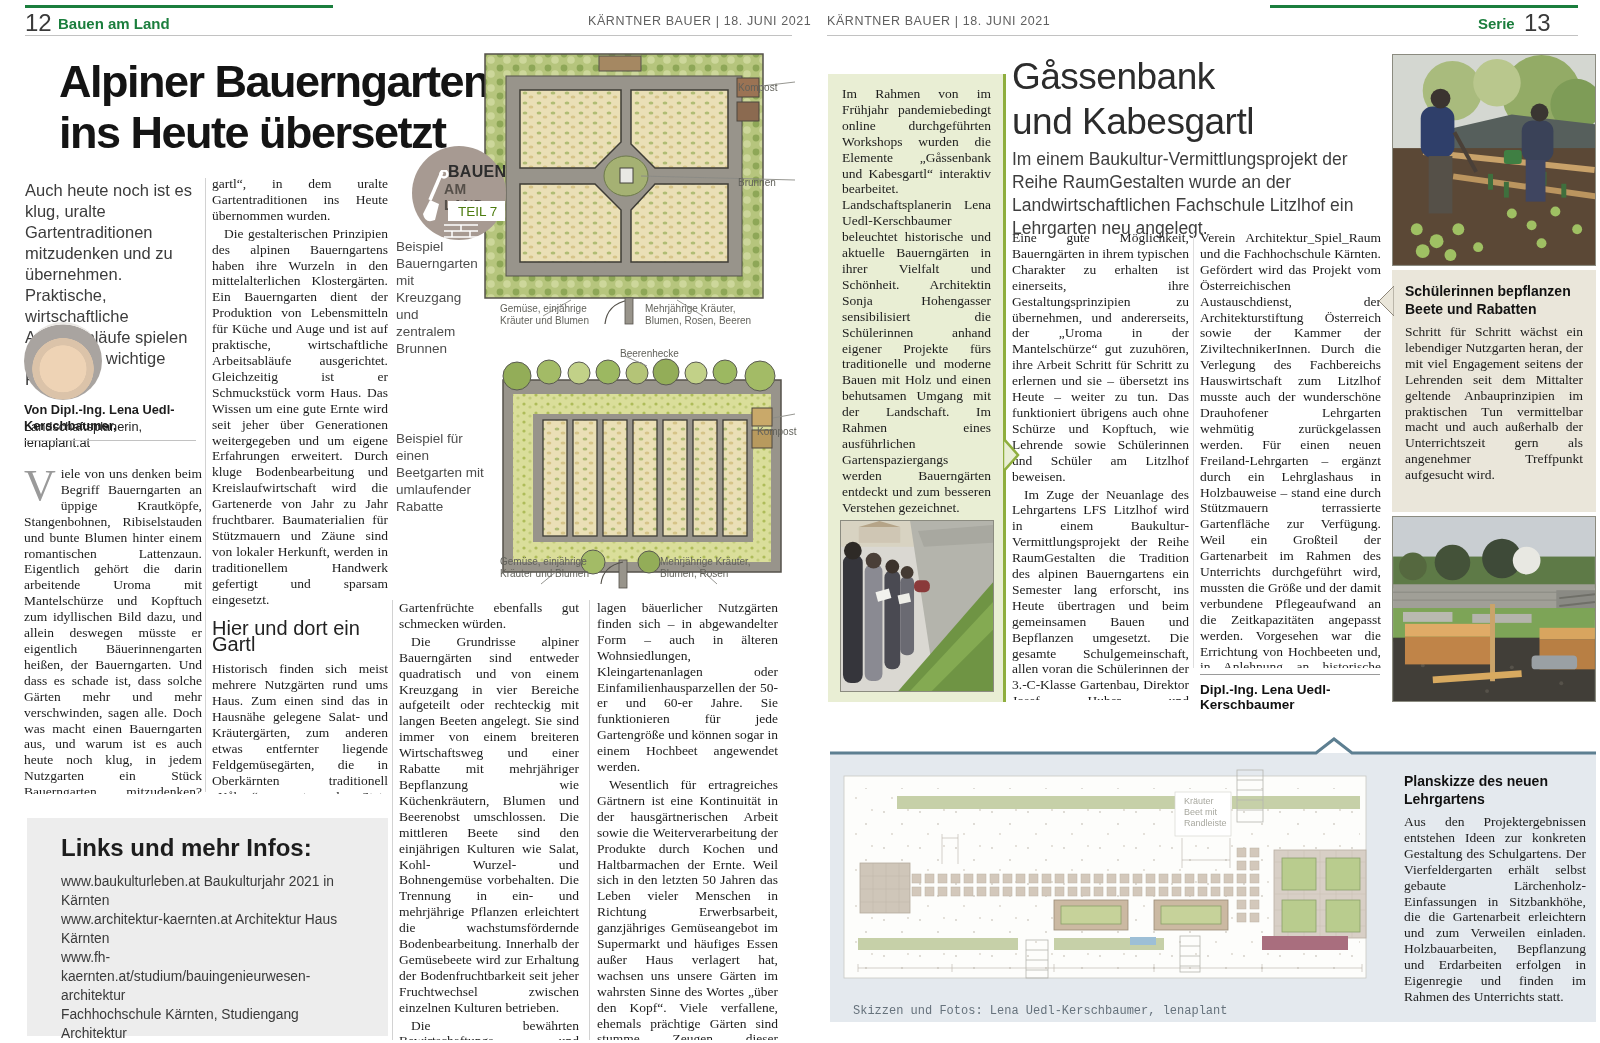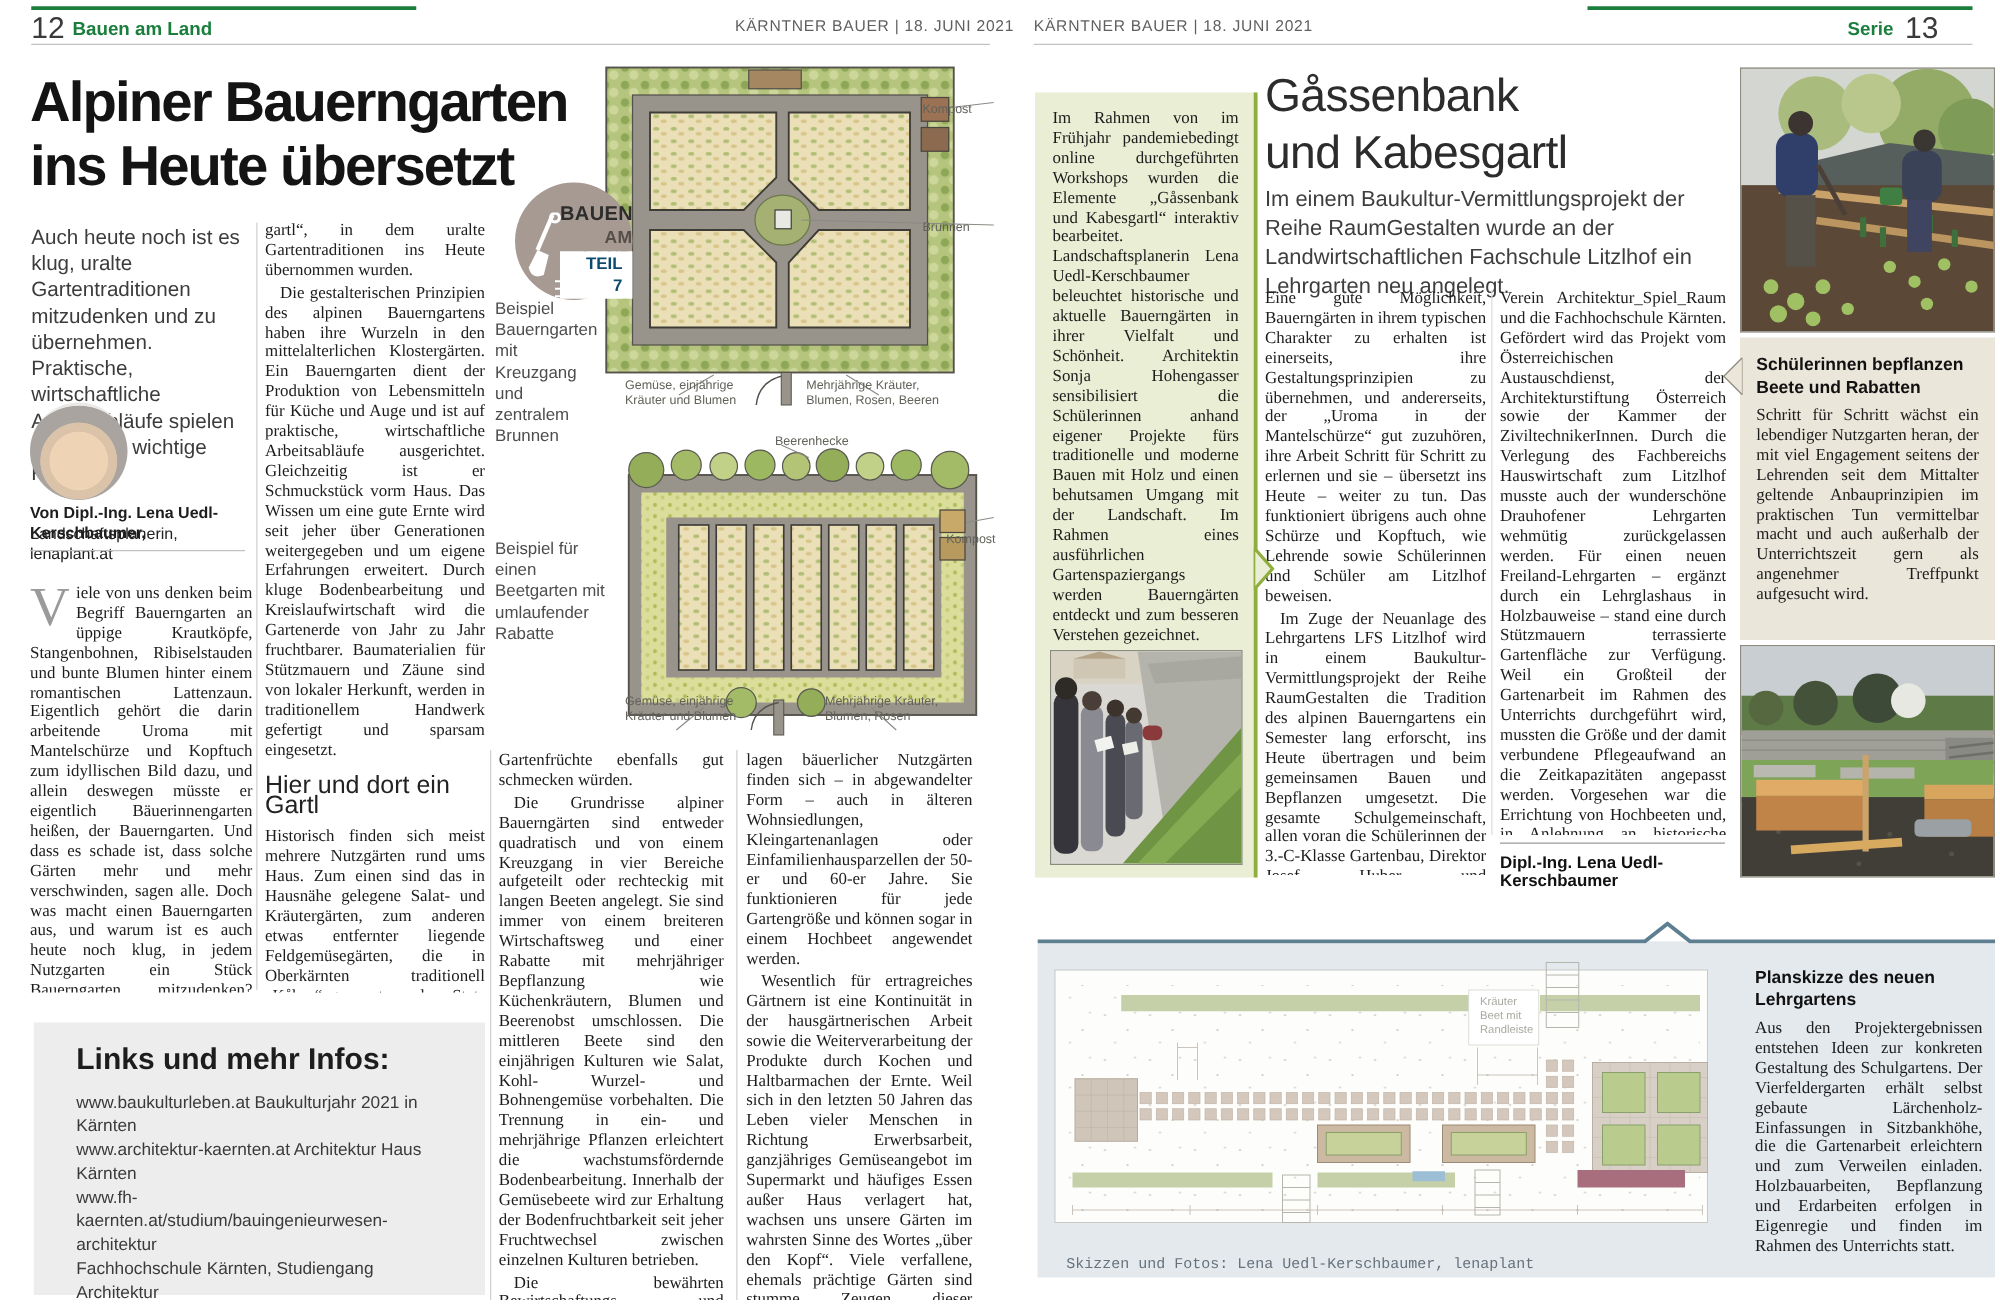--- a/index.html
+++ b/index.html
@@ -10,21 +10,21 @@
          text-align:justify;color:#1c1c1c;}
   .serif p{margin:0 0 2px 0;}
   .serif p.ind{text-indent:12px;}
   .col{overflow:hidden;}
   .green{color:#1b7e3d;}
   .pagenum{font-size:24px;font-weight:400;color:#3a3a3a;}
   .sectionlbl{font-size:15px;font-weight:700;}
   .masthead{font-size:12.5px;color:#5f5f5f;letter-spacing:.6px;}
   .hairline{height:1px;background:#c2c2c2;}
   .topline{height:3px;background:#1b7e3d;}
-  .headline{font-size:45px;font-weight:700;letter-spacing:-1.5px;line-height:51px;color:#141414;}
+  .headline{font-size:45px;font-weight:700;letter-spacing:-1.5px;line-height:51px;color:#141414;margin-left:35px;}
   .headline2{font-size:37px;font-weight:400;letter-spacing:-.5px;line-height:45px;color:#2c2c2c;}
   .standfirst{font-size:16.5px;line-height:21px;color:#3c3c3c;}
   .standfirst2{font-size:17.5px;line-height:23px;color:#3e3e3e;}
   .byline-b{font-size:12.8px;font-weight:700;line-height:16px;}
   .byline-r{font-size:12.8px;line-height:16px;color:#222;}
   .crosshead{font-family:"Liberation Sans",sans-serif;font-size:20px;font-weight:400;
              color:#222;margin:14px 0 8px 0;text-align:left;}
   .dropcap{float:left;font-family:"Liberation Serif",serif;font-size:44px;line-height:36px;
            color:#9a9a9a;margin:2px 5px 0 0;}
   .plancap{font-size:13.5px;line-height:17px;color:#4d4d4d;}
@@ -37,24 +37,24 @@
   .greenbox{background:#e9eed4;border-right:3px solid #8fae3e;box-sizing:border-box;
             padding:12px 12px 0 14px;}
   .boxhead{font-size:14px;font-weight:700;line-height:18px;color:#111;margin:0 0 6px 0;}
   .boxserif{font-family:"Liberation Serif",serif;font-size:13.5px;line-height:15.9px;
             text-align:justify;color:#1c1c1c;}
   .beigebox{background:#eae6da;box-sizing:border-box;padding:12px 13px;}
   .panel{background:#e4e9ee;}
   .credit{font-size:12px;color:#66727c;font-family:Liberation Mono, monospace;}
   .author{font-size:13.5px;font-weight:700;color:#111;}
   .photo{border:1px solid #8b8b80;box-sizing:border-box;background:#d8d8d2;}
-  .badge{width:94px;height:94px;border-radius:50%;background:#a79a92;text-align:right;}
+  .badge{width:94px;height:94px;border-radius:50%;background:#a79a92;}
   .badge .b1{font-size:16px;font-weight:800;color:#2d2d2d;letter-spacing:.3px;}
   .badge .b2{font-size:14px;font-weight:600;color:#554f49;letter-spacing:.3px;}
-  .badge .b3{font-size:13.5px;font-weight:700;color:#0c4a6e;}
+  .badge .b3{font-size:13.5px;font-weight:400;color:#4d7c0f;}
   .teilstrip{background:#ffffff;padding:1px 8px 1px 10px;display:inline-block;}
   .avatar{width:78px;height:78px;border-radius:50%;
           background:radial-gradient(circle at 50% 60%, #eed3b5 0 38%, #dbc3a9 39% 50%,
                      #a9a4a0 51% 72%, #ebe9e6 73%);}
   .sketchlbl{font-size:9px;line-height:11px;color:#a9a9a0;}
 </style>
 </head>
 <body>
 
 <div class="abs topline" style="left:25px;top:5px;width:308px;"></div>

